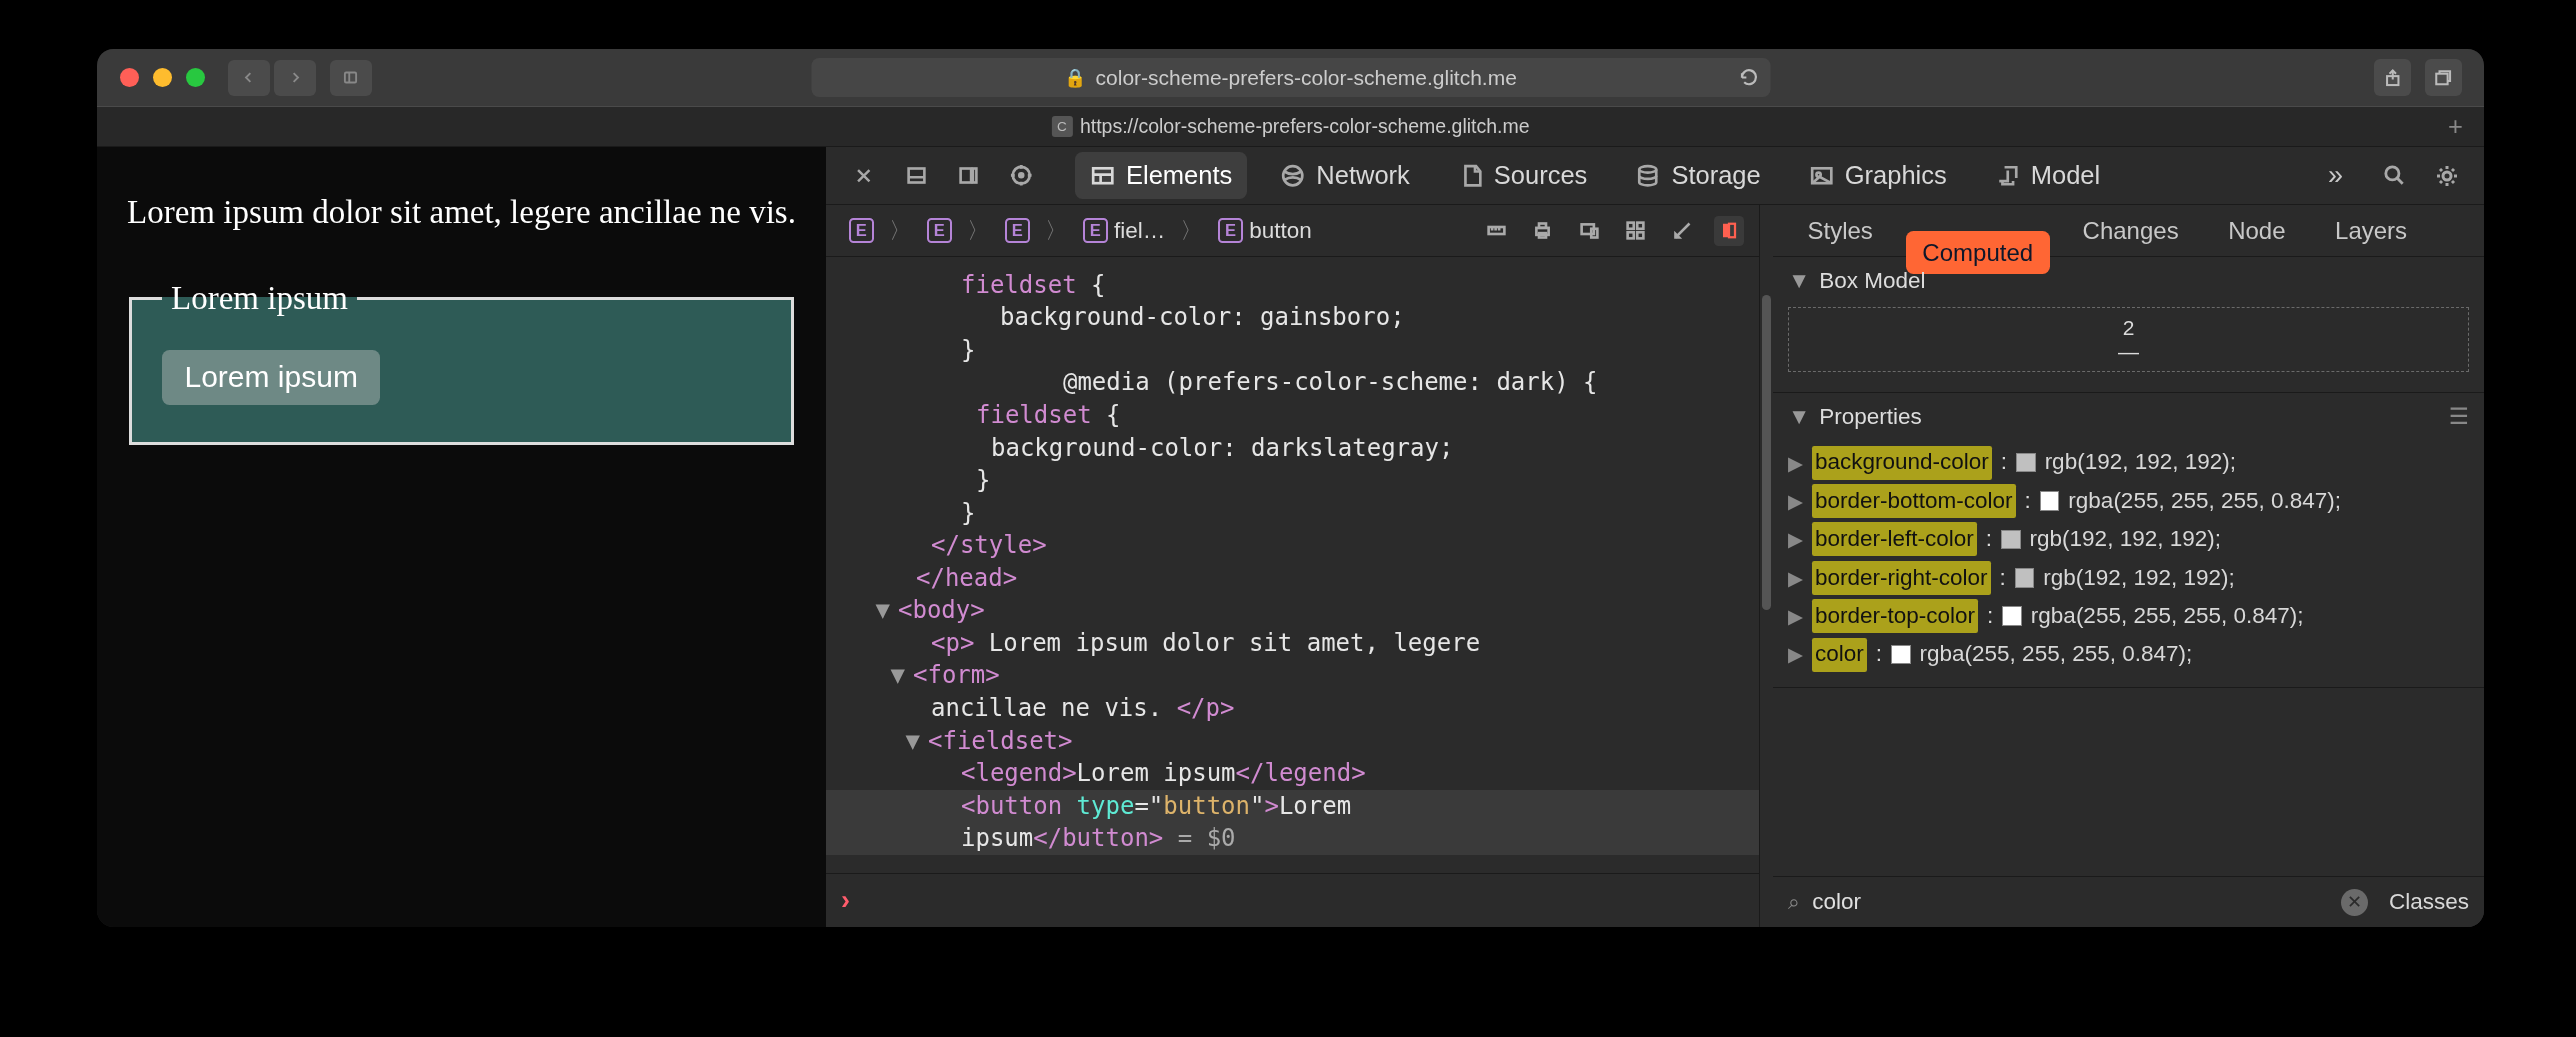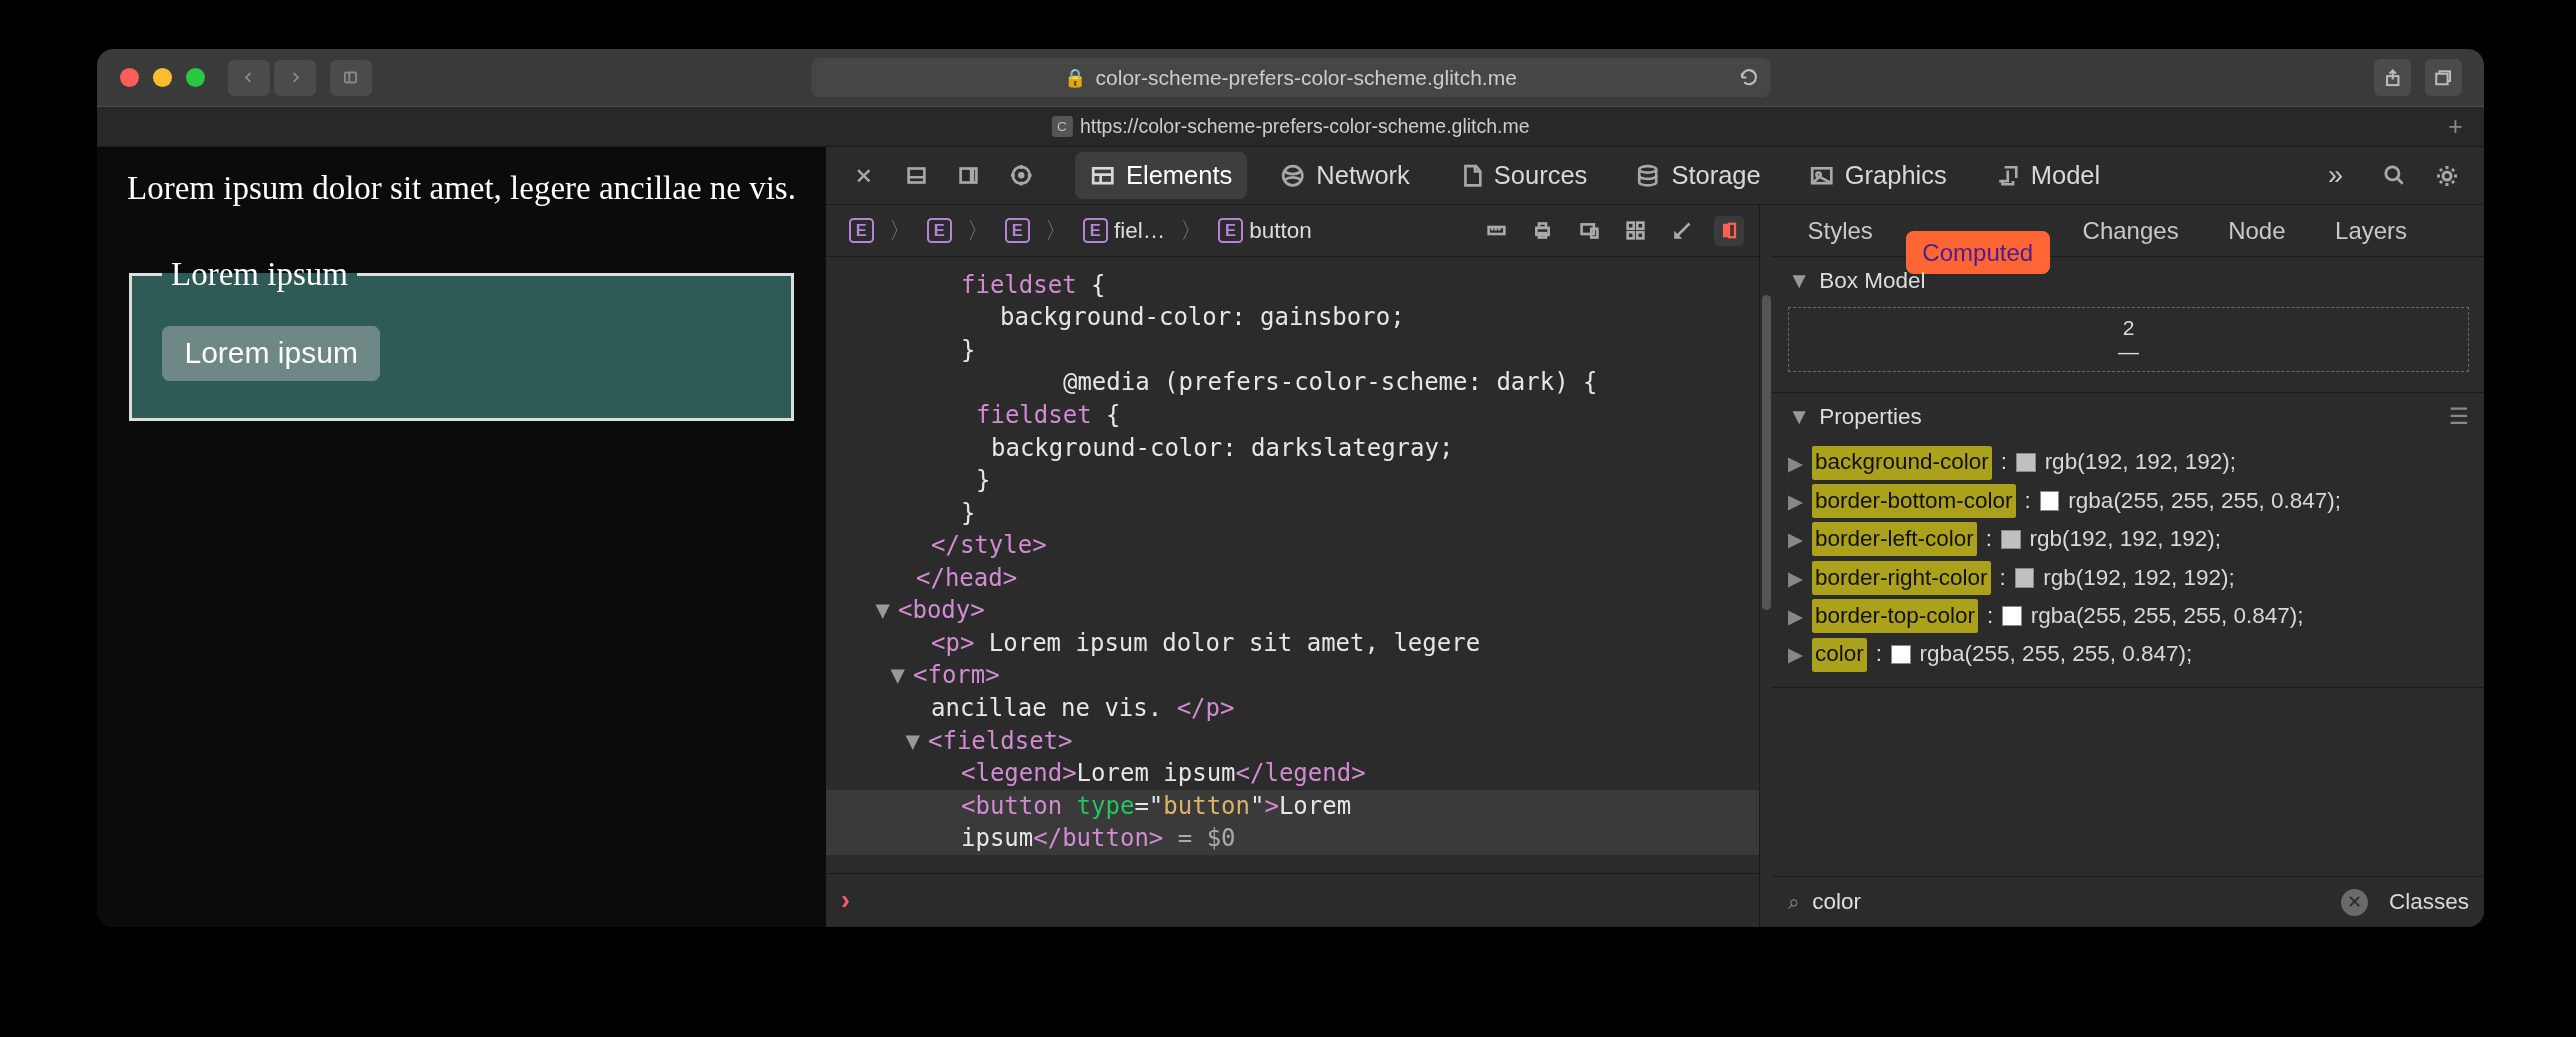--- a/index.html
+++ b/index.html
@@ -64,21 +64,21 @@
     position:absolute;left:50%;transform:translateX(-50%);
     display:flex;align-items:center;gap:7.5px;color:#ccc;font-size:19.5px;
   }
   .tab .favicon{width:21px;height:21px;background:#555;border-radius:3px;display:flex;align-items:center;justify-content:center;font-size:13.5px;color:#bbb;}
   .plus-tab{position:absolute;right:12px;width:33px;height:33px;display:flex;align-items:center;justify-content:center;font-size:25.5px;color:#888;}
 
   .content{flex:1;display:flex;min-height:0;}
 
   
   .page{
-    width:729px;background:var(--page-bg);padding:21px 30px;color:#fff;
+    width:729px;background:var(--page-bg);padding:45px 30px;color:#fff;
     font-family:Georgia,"Times New Roman",serif;font-size:33px;line-height:1.25;
   }
   .page p{margin:0 0 45px 0;}
   .page fieldset{
     border:3px solid #ddd;background:var(--fieldset-bg);padding:30px 30px 37px 30px;
   }
   .page legend{padding:0 9px;font-size:33px;}
   .page button{
     font-size:30px;background:var(--button-bg);color:#fff;border:none;border-radius:7.5px;
     padding:10.5px 22.5px;font-family:-apple-system,"SF Pro Text",sans-serif;
@@ -119,35 +119,35 @@
   .tb-icon.active{background:#3a3a3a;border-radius:4.5px;}
 
   .dom-tree{
     flex:1;overflow:hidden;padding:12px 0 0 0;
     font-family:"SF Mono",Menlo,Consolas,monospace;font-size:24px;line-height:1.3;color:#e6e6e6;
     position:relative;
   }
   .dom-tree .line{padding:0.7px 0 0.7px 45px;white-space:pre;}
   .dom-tree .sel{background:#3a3a3a;}
   .tag{color:var(--code-tag);}
-  .attr{color:#22c55e;}
+  .attr{color:#5eead4;}
   .str{color:#ddb36a;}
   .twisty{color:#999;display:inline-block;width:22.5px;margin-left:-25.5px;}
   .dollar{color:#aaa;}
 
   .dt-console{
     height:54px;border-top:0.7px solid #1a1a1a;display:flex;align-items:center;padding-left:15px;
   }
   .dt-console .prompt{color:#ff5c6c;font-size:27px;font-weight:700;}
 
   
   .styles-panel{width:711px;display:flex;flex-direction:column;background:#2b2b2b;}
   .sp-tabs{height:52px;display:flex;align-items:center;gap:16.5px;padding:0 18px;border-bottom:0.7px solid #1a1a1a;}
   .sp-tab{padding:7.5px 16.5px;border-radius:7.5px;font-size:24px;color:#c8c8c8;}
-  .sp-tab.active{background:var(--accent);color:#4c1d95;margin-top:44px;}
+  .sp-tab.active{background:var(--accent);color:#0f172a;margin-top:44px;}
   .sp-body{flex:1;overflow:auto;padding:0;}
   .sp-section{border-bottom:0.7px solid #1a1a1a;}
   .sp-section-h{display:flex;align-items:center;gap:9px;padding:10.5px 15px;font-size:22.5px;color:#ddd;}
   .sp-section-h .tri{color:#999;}
   .box-model{padding:3px 15px 19.5px 15px;}
   .bm-margin{border:1.5px dashed #6a6a6a;padding:7.5px;text-align:center;position:relative;}
   .bm-margin .top{font-size:21px;}
   .bm-margin .bot{font-size:21px;}
   .props{padding:3px 15px 13.5px 15px;font-size:22.5px;line-height:1.45;}
   .prop{display:flex;align-items:center;gap:9px;padding:2.2px 0;}

